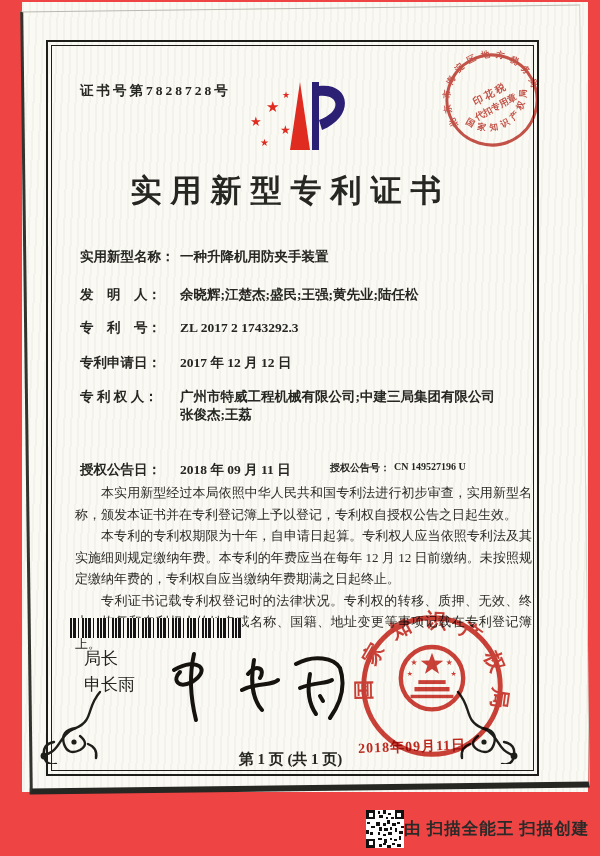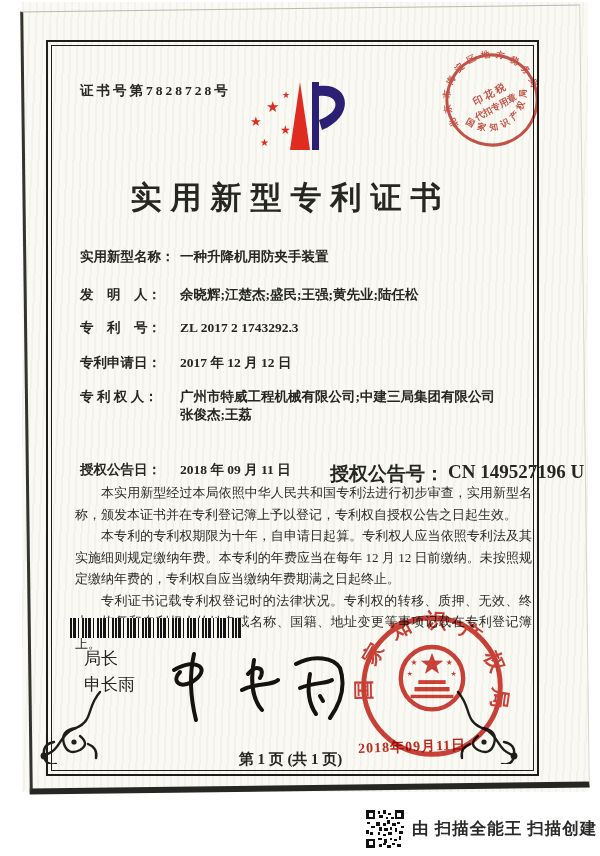--- a/index.html
+++ b/index.html
@@ -1,58 +1,58 @@
 <!DOCTYPE html>
 <html><head>
 <meta charset="utf-8">
 <style>
   html,body{margin:0;padding:0;background:#e9e8e5;}
-  .stage{position:relative;width:600px;height:856px;background:#ffffff;overflow:hidden;
+  .stage{position:relative;width:600px;height:856px;background:#ef4444;overflow:hidden;
          font-family:"Liberation Serif","DejaVu Serif",serif;color:#262622;}
   
   .paper{position:absolute;left:22px;top:2px;width:566px;height:790px;background:#faf9f3;}
   .paper-pattern{position:absolute;inset:0;
     background:repeating-linear-gradient(92deg,rgba(150,170,140,0.08) 0 2px,transparent 2px 7px);}
   .paper-edge{position:absolute;left:3px;top:6px;width:556px;height:776px;
     border-left:3px solid #34342f;border-bottom:6px solid #262622;
     border-top:1px solid #b9b9b1;border-right:1px solid #d6d6cd;
     transform:rotate(-0.7deg);}
   
   .frame{position:absolute;left:24px;top:38px;width:489px;height:732px;border:2px solid #1d1d1a;}
   .frame-inner{position:absolute;inset:3px;border:1px solid #1d1d1a;}
   .flourish{position:absolute;width:78px;height:78px;}
   .flourish.bl{left:8px;bottom:28px;}
   .flourish.br{right:60px;bottom:28px;transform:scaleX(-1);}
   
   .certno{position:absolute;left:58px;top:80px;font-size:13.5px;font-weight:bold;letter-spacing:3px;}
   .logo{position:absolute;left:222px;top:72px;width:116px;height:84px;}
-  .title{position:absolute;left:24px;top:175px;width:489px;text-align:center;
+  .title{position:absolute;left:24px;top:168px;width:489px;text-align:center;
          font-size:31px;font-weight:bold;letter-spacing:9px;}
   .row{position:absolute;left:58px;display:flex;font-size:13.5px;line-height:18px;}
   .row .lbl{flex:none;width:100px;font-weight:bold;white-space:pre;}
   .row .val{font-weight:600;}
   .row .val .l2{display:block;}
-  .pair2{position:absolute;left:308px;display:flex;font-size:19px;}
+  .pair2{position:absolute;left:308px;display:flex;font-size:10px;}
   .pair2 .lbl{flex:none;font-weight:bold;margin-right:4px;}
   .pair2 .val{font-weight:600;}
   .paras{position:absolute;left:53px;top:480px;width:457px;font-size:13px;line-height:21.5px;
          text-align:justify;color:#2c2c26;}
   .paras p{margin:0;text-indent:2em;}
   .barcode{position:absolute;left:48px;top:616px;width:172px;height:20px;
     background:repeating-linear-gradient(90deg,#141414 0 2px,#f8f7f2 2px 3px,#141414 3px 6px,#f8f7f2 6px 8px,#141414 8px 9px,#f8f7f2 9px 12px,#141414 12px 14px,#f8f7f2 14px 15px);}
   .director{position:absolute;left:62px;top:644px;font-size:17px;font-weight:normal;line-height:26px;}
   .signature{position:absolute;left:128px;top:636px;width:200px;height:92px;}
   .big-seal{position:absolute;left:332px;top:606px;width:156px;height:156px;mix-blend-mode:multiply;}
   .seal-date{position:absolute;left:336px;top:736px;font-size:14px;font-weight:bold;color:#c22a1f;
              letter-spacing:1px;transform:rotate(-2deg);mix-blend-mode:multiply;}
   .footer{position:absolute;left:24px;top:748px;width:489px;text-align:center;font-size:15px;font-weight:600;}
   .tax-stamp{position:absolute;left:420px;top:48px;width:100px;height:100px;
              transform:rotate(-28deg);mix-blend-mode:multiply;opacity:0.85;}
   
-  .scan-credit{position:absolute;left:366px;top:810px;display:flex;align-items:center;gap:8px;}
+  .scan-credit{position:absolute;left:366px;top:810px;display:flex;align-items:center;gap:0;}
   .qr{width:38px;height:38px;}
   .scan-text{font-size:16.5px;font-weight:600;color:#2a2a28;letter-spacing:1px;
              font-family:"Liberation Serif","DejaVu Serif",serif;}
 </style>
 </head>
 <body>
 
 <div class="stage">
 
   <div class="paper">

